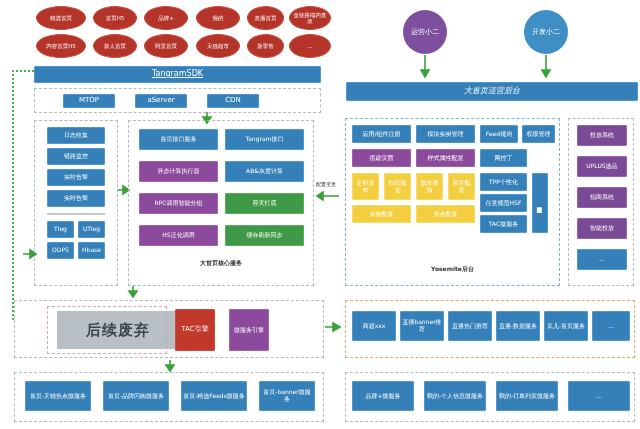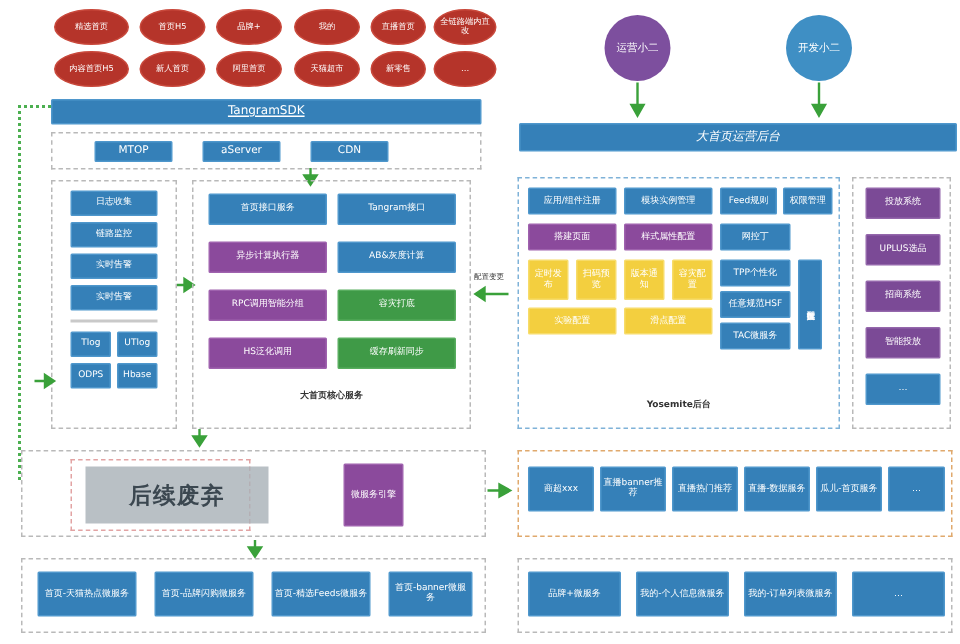--- a/index.html
+++ b/index.html
@@ -335,20 +335,23 @@
   </div>
 
   <div class="abs dash-gray" style="left:14px;top:300px;width:310px;height:58px;">
 
     <div class="abs dash-pink" style="left:32px;top:5px;width:120px;height:48px;"></div>
 
     <div class="overlay ov-big" style="left:32px;top:10px;width:122px;height:38px;margin-left:10px;">
       <span>后续废弃</span>
     </div>
 
+    <div class="abs box red" style="left:160px;top:8px;width:40px;height:42px;font-size:7px;">
+      <span>TAC引擎</span>
+    </div>
 
     <div class="abs box purple" style="left:214px;top:8px;width:40px;height:42px;font-size:6px;">
       <span>微服务引擎</span>
     </div>
   </div>
 
   <div class="arrow" style="left:325px;top:322px;">
     <svg width="16" height="10" viewBox="0 0 16 10">
         <path d="M0 5 L8 5 M8 1 L15 5 L8 9 Z" stroke="#3aa13a" stroke-width="1.6" fill="#3aa13a"></path>
       </svg>

